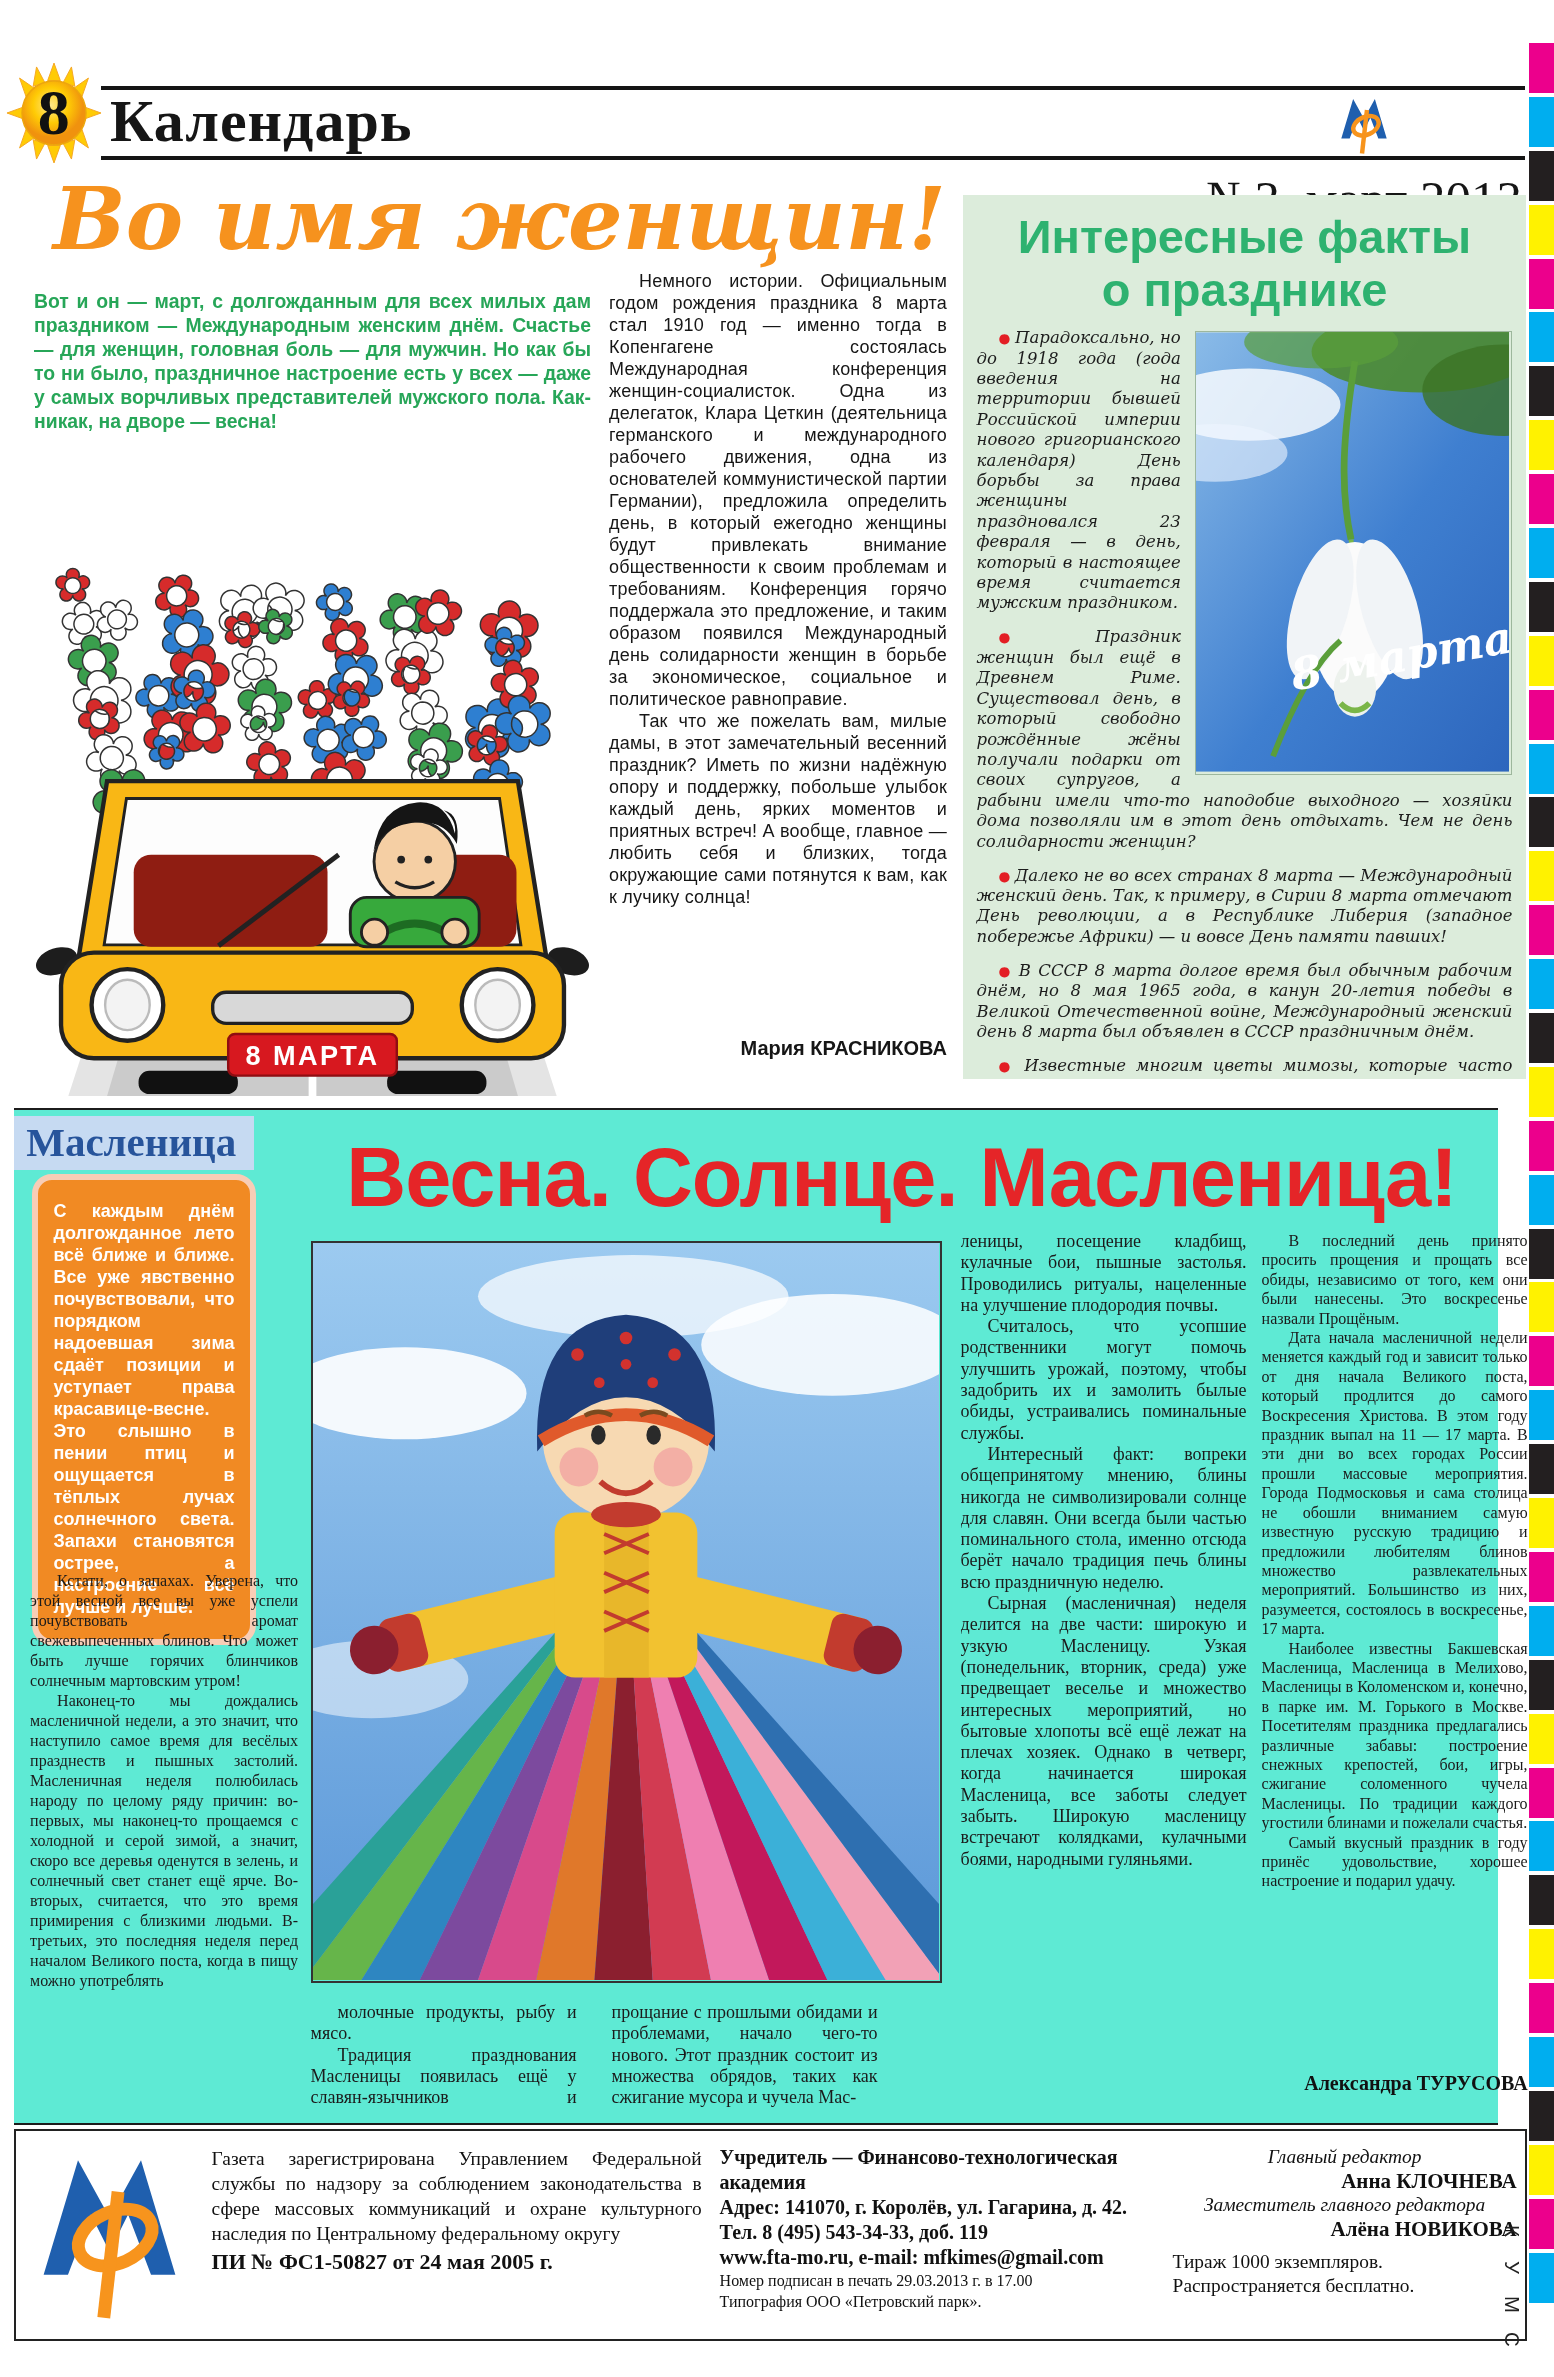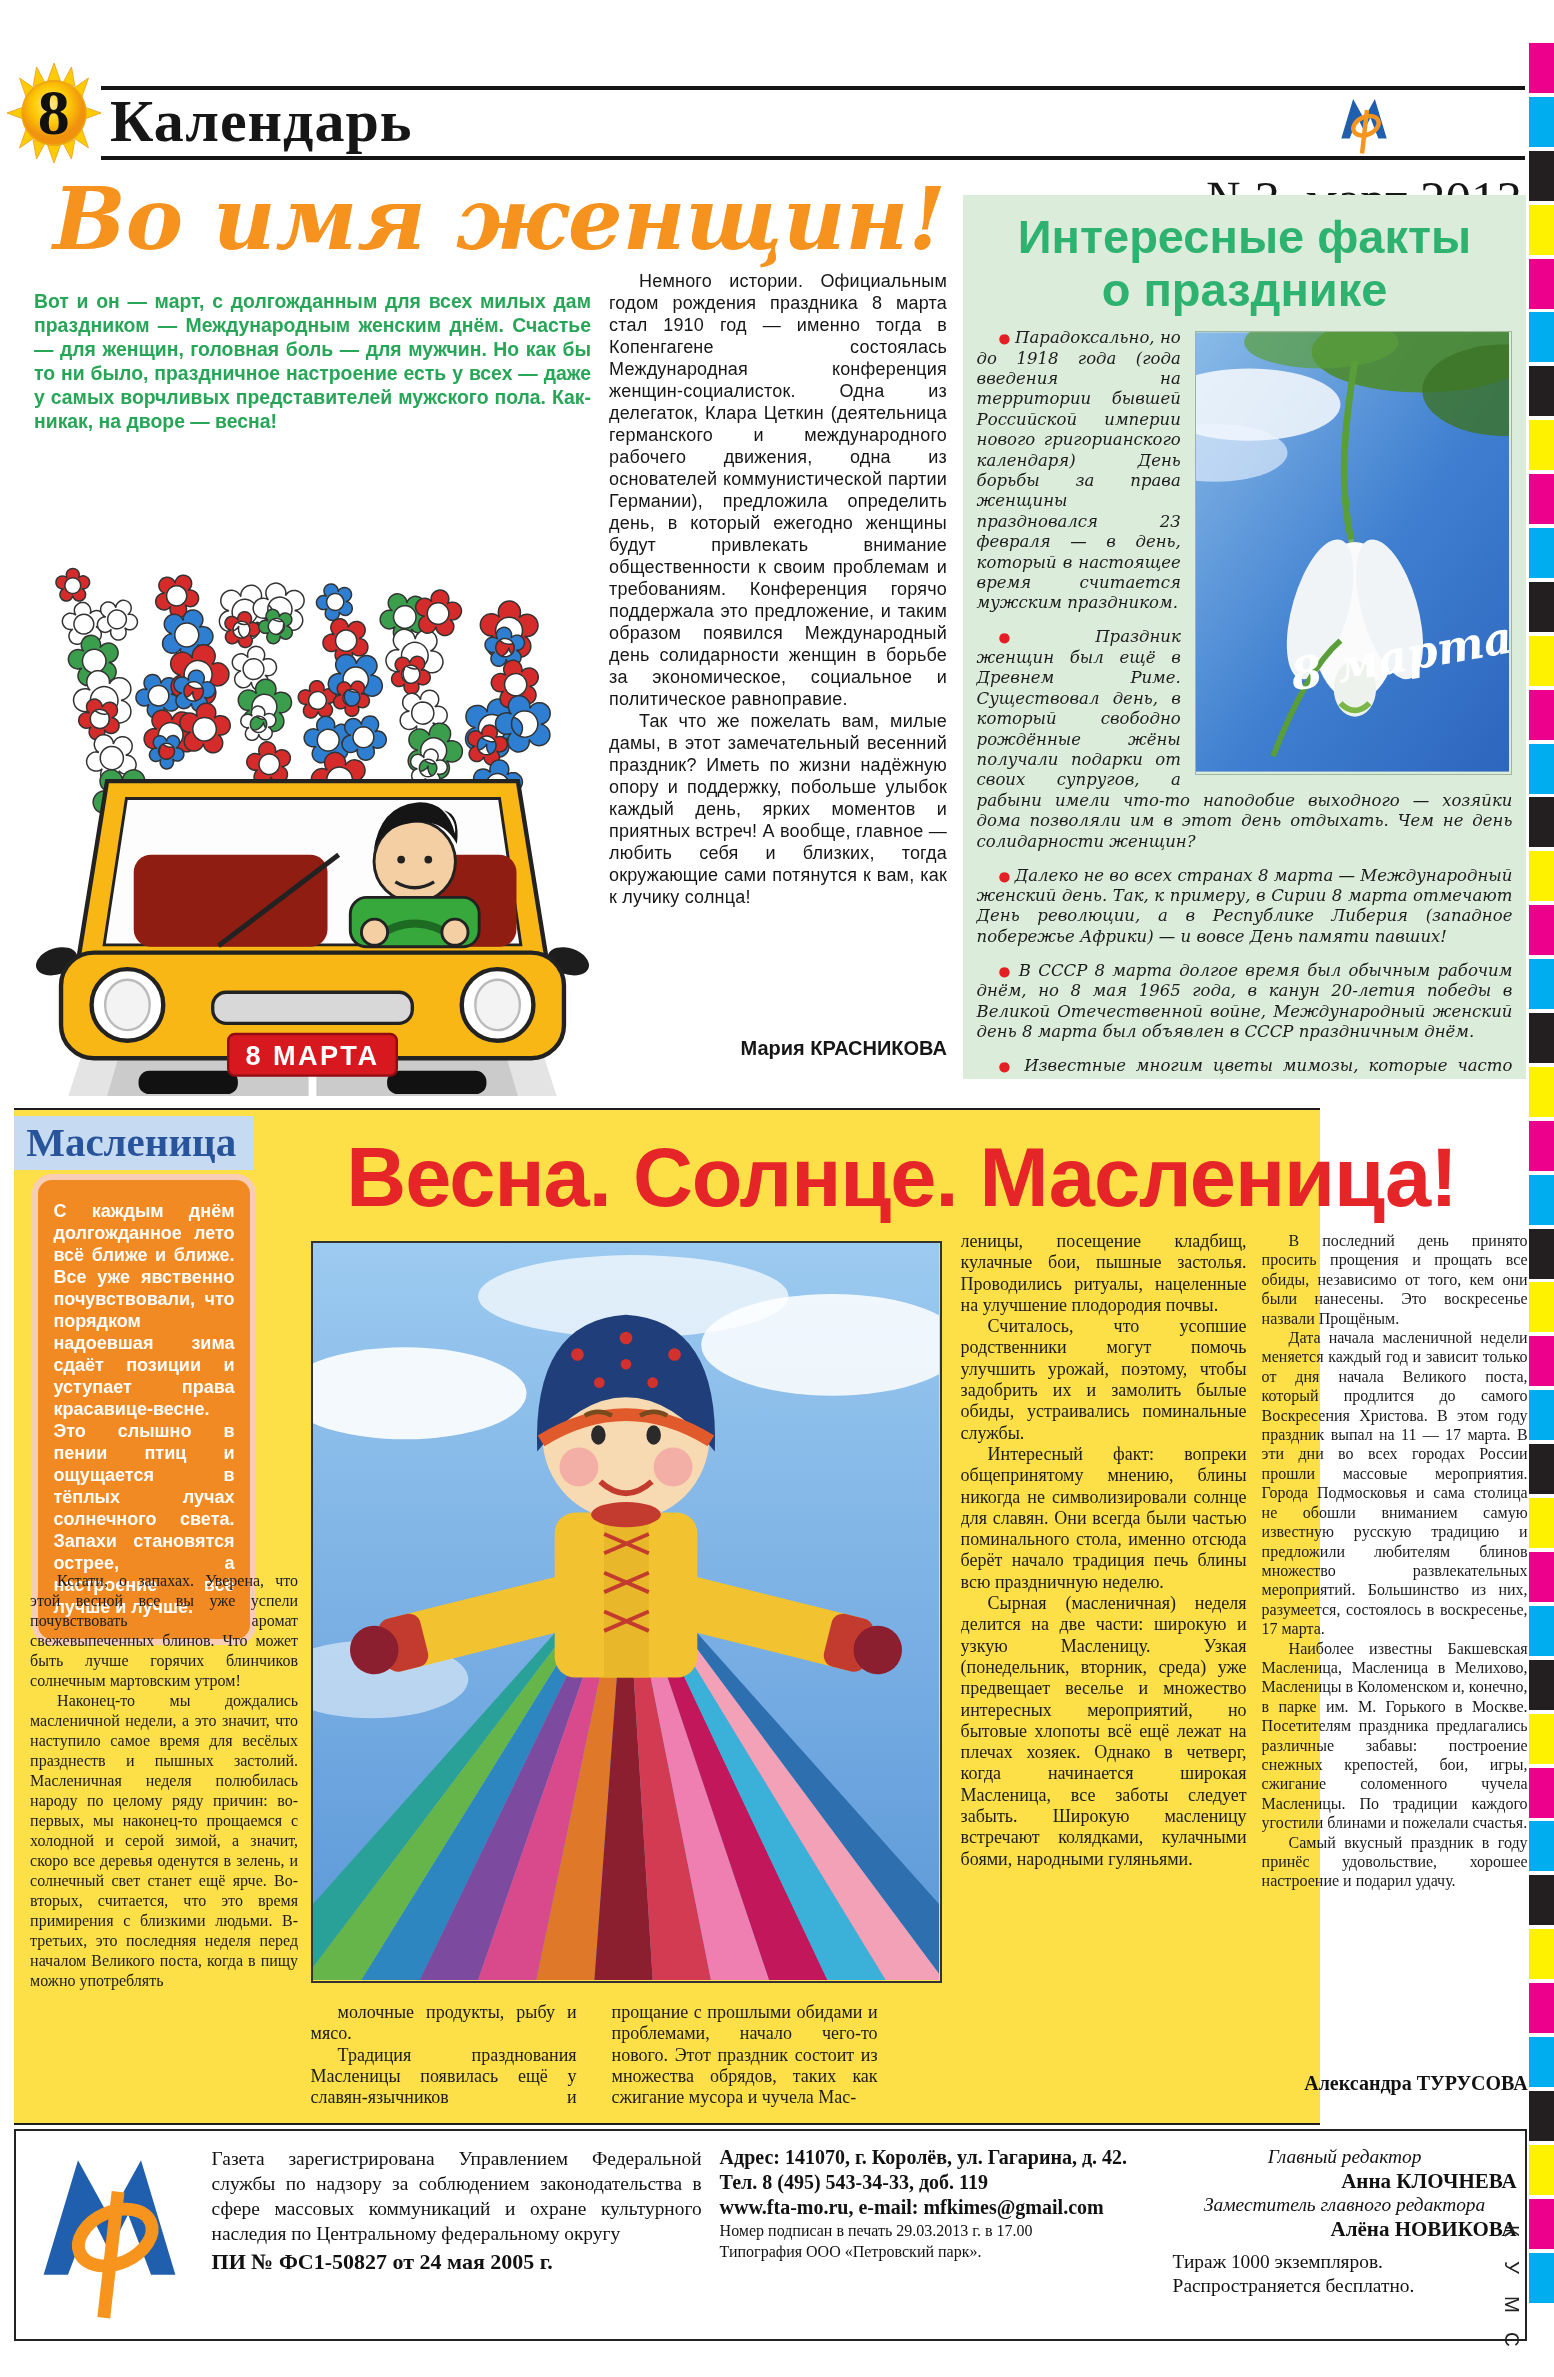--- a/index.html
+++ b/index.html
@@ -32,21 +32,21 @@
         font:bold 20px/24px "Liberation Sans",sans-serif;color:#161616;}
   
   .facts{position:absolute;left:963px;top:195px;width:563px;height:884px;background:#dcecdb;overflow:hidden;}
   .facts-title{margin:14.6px 9.7px 2.9px;text-align:center;
         font:bold 47px/53px "Liberation Sans",sans-serif;color:#2eb270;}
   .facts-body{margin:12.6px 13.6px 0;font:italic 16.5px/20.4px "DejaVu Serif",serif;color:#1c1c1c;text-align:justify;}
   .facts-body p{margin:0 0 13.6px;text-indent:22px;}
   .facts-body p::before{content:"● ";color:#e31e24;font-style:normal;font-size:13.6px;}
   .facts-photo{float:right;width:315px;height:442px;margin:2.9px 0 12.6px 14.6px;border:1px solid #9db79d;}
   
-  .masl{position:absolute;left:13.6px;top:1108px;width:1306px;height:1013px;background:#fde047;
+  .masl{position:absolute;left:13.6px;top:1108px;width:1484px;height:1013px;background:#5eead4;
         border-top:2.9px solid #1c1c1c;border-bottom:2.9px solid #1c1c1c;}
   .masl-label{position:absolute;left:0;top:5.8px;width:240px;height:54px;box-sizing:border-box;background:#c6daf2;
         padding-left:12.6px;font:bold 41px/53px "Liberation Serif",serif;color:#27549b;}
   .masl-title{position:absolute;left:262px;top:23px;width:1252px;margin:0;text-align:center;
         font:bold 83px/89px "Liberation Sans",sans-serif;color:#e52528;letter-spacing:-1px;}
   .intro-box{position:absolute;left:18.4px;top:56px;width:224px;box-sizing:border-box;background:#f18a23;
         border:6.8px solid #f8cdb6;border-radius:20px;padding:20.4px 15.5px;color:#fff;
         font:bold 18px/22px "Liberation Sans",sans-serif;text-align:justify;margin-top:8px;}
   .masl-col{font-family:"Liberation Serif",serif;text-align:justify;overflow:hidden;position:absolute;color:#1b1b1b;}
   .masl-col p{margin:0;text-indent:27px;}
@@ -367,20 +367,21 @@
   <footer class="footer">
     <svg class="footer-logo" viewBox="0 0 320 370" width="155" height="179">
         <use href="#mf-logo"></use>
       </svg>
     <div class="footer-left">
       <p>Газета зарегистрирована Управлением Федеральной службы по надзору за соблюдением законодательства в сфере массовых коммуникаций и охране культурного наследия по Центральному федеральному округу</p>
       <p class="cert">ПИ № ФС1-50827 от 24 мая 2005 г.</p>
     </div>
     <div class="footer-center">
       <div class="founders">
+          <p>Учредитель — Финансово-технологическая академия</p>
           <p>Адрес: 141070, г. Королёв, ул. Гагарина, д. 42.</p>
           <p>Тел. 8 (495) 543-34-33, доб. 119</p>
           <p>www.fta-mo.ru, e-mail: mfkimes@gmail.com</p>
         </div>
       <div class="print">
           <p>Номер подписан в печать 29.03.2013 г. в 17.00</p>
           <p>Типография ООО «Петровский парк».</p>
         </div>
     </div>
     <div class="footer-right">

